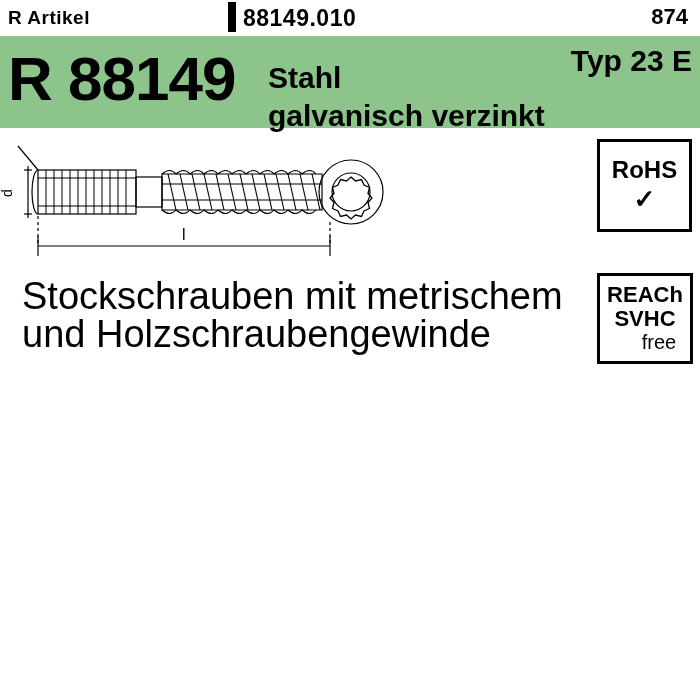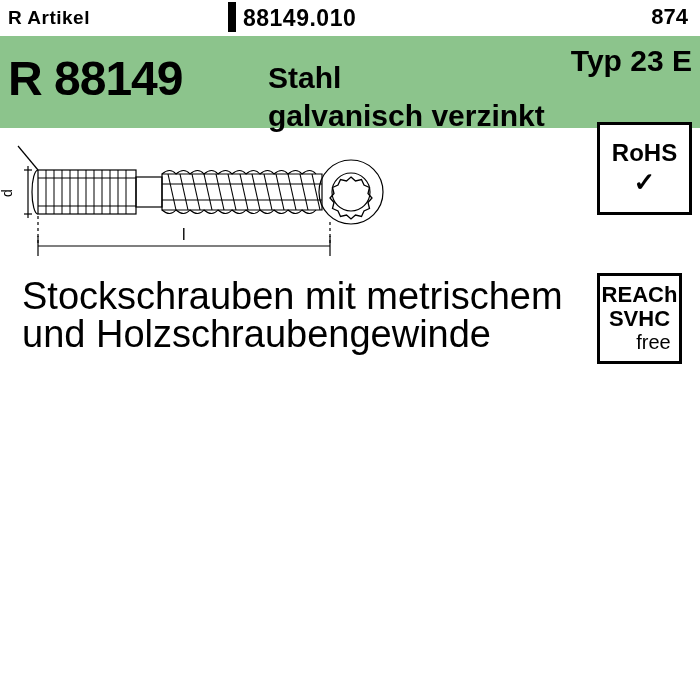--- a/index.html
+++ b/index.html
@@ -72,21 +72,21 @@
     left: 0;
     top: 36px;
     width: 700px;
     height: 92px;
     background: #8cc48c;
   }
   .banner-left {
     position: absolute;
     left: 8px;
     top: 12px;
-    font-size: 48px;
+    font-size: 62px;
     font-weight: bold;
     line-height: 62px;
     letter-spacing: -1px;
     white-space: nowrap;
   }
   .banner-mid {
     position: absolute;
     left: 268px;
     top: 23px;
     width: 400px;
@@ -136,40 +136,40 @@
   
   .badge {
     position: absolute;
     border: 3px solid #000000;
     background: #ffffff;
     box-sizing: border-box;
     text-align: center;
   }
   .badge-rohs {
     left: 597px;
-    top: 122px;
+    top: 139px;
     width: 95px;
     height: 93px;
   }
   .badge-rohs .t1 {
     font-size: 24px;
     font-weight: bold;
     margin-top: 14px;
     line-height: 27px;
   }
   .badge-rohs .check {
     font-size: 26px;
     font-weight: bold;
     line-height: 28px;
     margin-top: 2px;
   }
   .badge-reach {
     left: 597px;
     top: 273px;
-    width: 85px;
+    width: 96px;
     height: 91px;
   }
   .badge-reach .r1 {
     font-size: 22px;
     font-weight: bold;
     margin-top: 6px;
     line-height: 25px;
   }
   .badge-reach .r2 {
     font-size: 22px;

